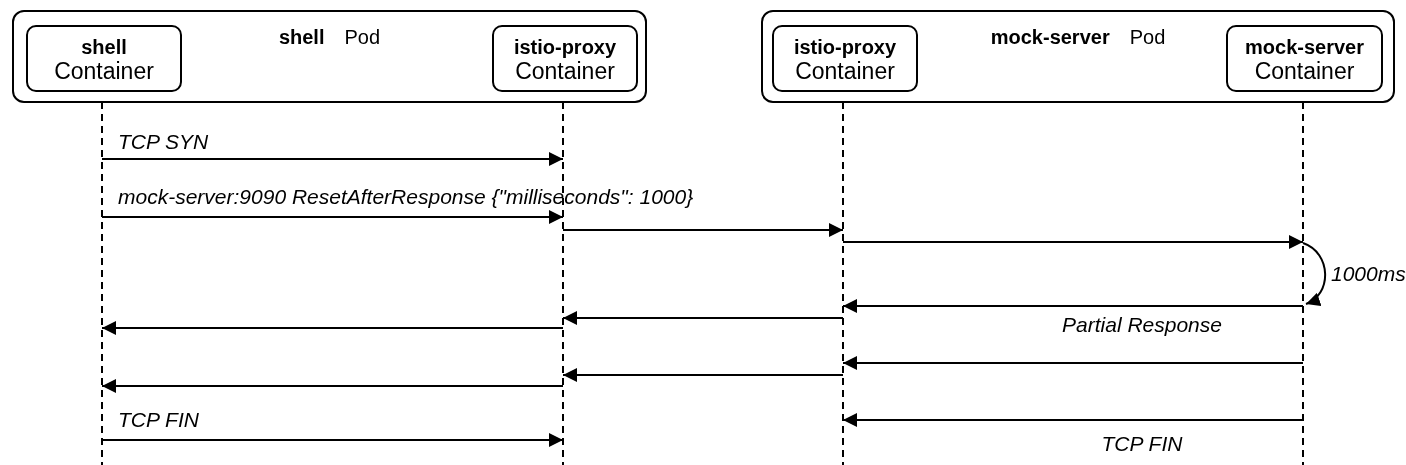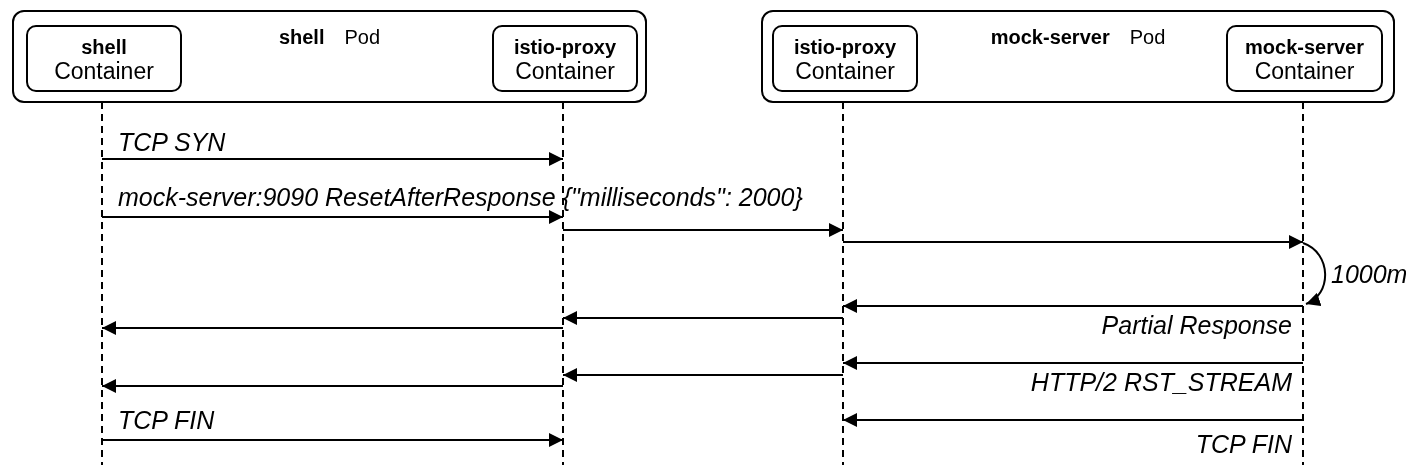--- a/index.html
+++ b/index.html
@@ -46,25 +46,25 @@
     line-height: 24px;
     text-align: center;
     white-space: nowrap;
   }
   .container-box .c-name { font-weight: bold; font-size: 20px; }
   .container-box .c-type { font-size: 23px; }
 
   .msg-label {
     position: absolute;
     font-style: italic;
-    font-size: 25px;
+    font-size: 21px;
     line-height: 22px;
     white-space: nowrap;
   }
-  .msg-label.right { text-align: right; font-style: italic; }
+  .msg-label.right { text-align: center; font-style: italic; }
 </style>
 </head>
 <body>
 
 <div class="stage">
 
   <svg id="wires" class="wires" viewBox="0 0 1406 465" xmlns="http://www.w3.org/2000/svg">
     <defs>
       <marker id="arrowhead" viewBox="0 0 10 10" refX="10" refY="5" markerWidth="7" markerHeight="7" orient="auto">
         <path d="M 0 0 L 10 5 L 0 10 z" fill="#000"></path>
@@ -112,25 +112,24 @@
       <div class="c-type">Container</div>
     </div>
     <div class="container-box" style="left:463px; top:13px; width:157px; height:67px;">
       <div class="c-name">mock-server</div>
       <div class="c-type">Container</div>
     </div>
   </div>
 
   <div class="msg-label" style="left:118px; top:131px;">TCP SYN</div>
 
-  <div class="msg-label" style="left:118px; top:186px;">mock-server:9090 ResetAfterResponse {"milliseconds": 2000}</div>
+  <div class="msg-label" style="left:118px; top:186px;">mock-server:9090 ResetAfterResponse {"milliseconds": 1000}</div>
 
   <div class="msg-label" style="left:1331px; top:263px;">1000ms</div>
 
   <div class="msg-label right" style="left:992px; top:314px; width:300px;">Partial Response</div>
 
-  <div class="msg-label right" style="left:992px; top:371px; width:300px;">HTTP/2 RST_STREAM</div>
 
   <div class="msg-label right" style="left:992px; top:433px; width:300px;">TCP FIN</div>
 
   <div class="msg-label" style="left:118px; top:409px;">TCP FIN</div>
 
 </div>
 
 </body></html>

